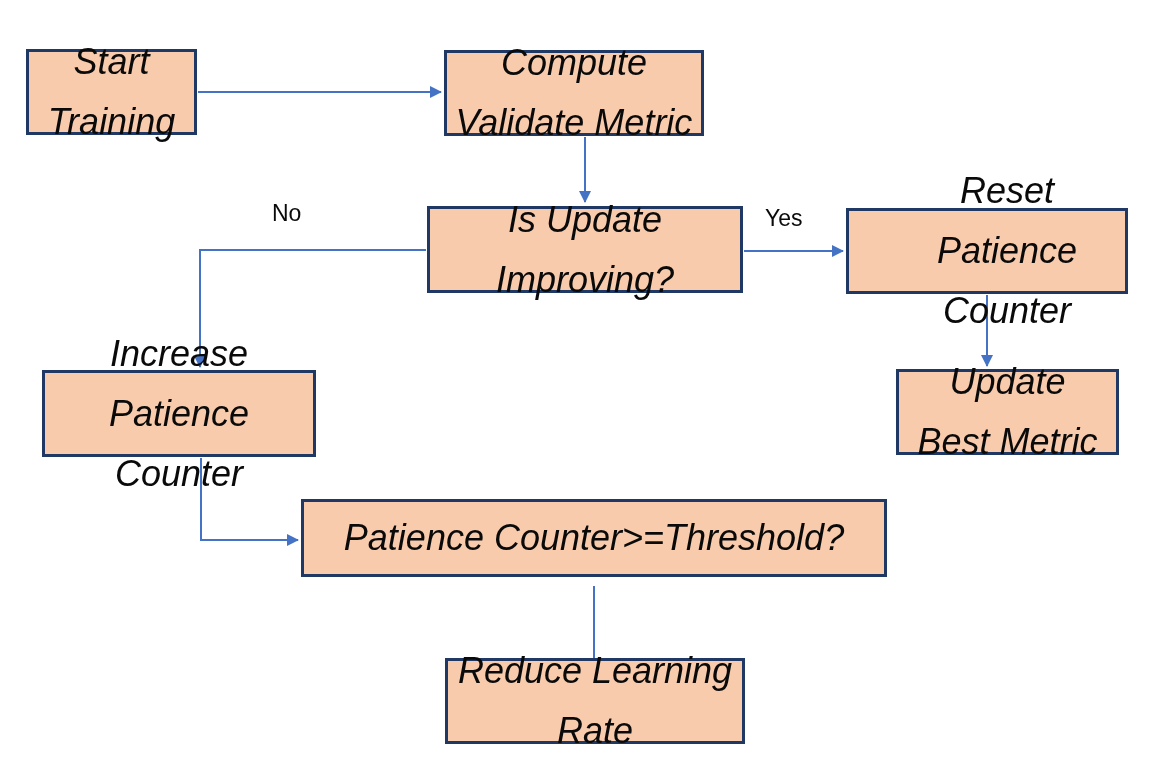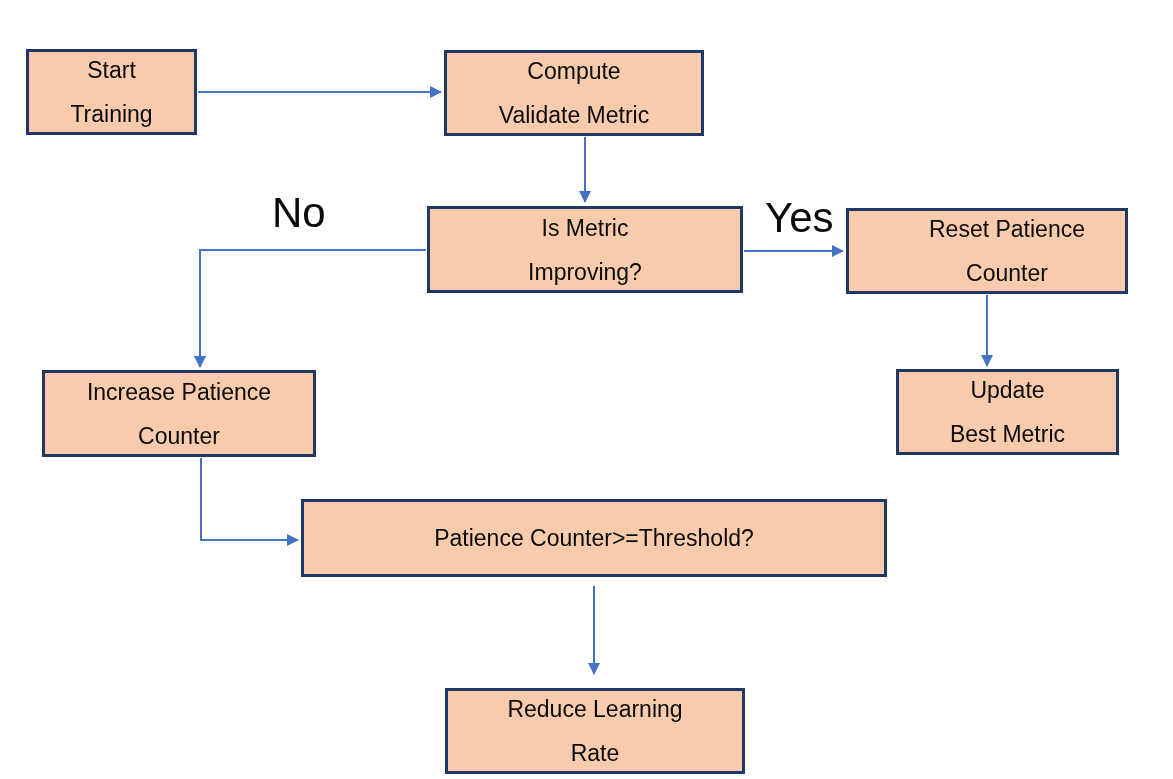--- a/index.html
+++ b/index.html
@@ -32,32 +32,33 @@
     stroke: var(--arrow);
     stroke-width: 2;
     fill: none;
   }
   .edges marker path { fill: var(--arrow); }
   .node {
     position: absolute;
     background: var(--node-fill);
     border: 3px solid var(--node-border);
     color: var(--text);
-    font-size: 23px;
-    line-height: 44px;
+    font-size: 36px;
+    line-height: 60px;
     display: flex;
     align-items: center;
     justify-content: center;
     text-align: center;
     white-space: pre-line;
+    font-style: italic;
   }
   .edge-label {
     position: absolute;
     color: var(--text);
-    font-size: 42px;
+    font-size: 23px;
     line-height: 32px;
   }
 </style>
 </head>
 <body>
 
 <div class="canvas">
 
   <svg class="edges" viewBox="0 0 1173 779" xmlns="http://www.w3.org/2000/svg">
     <defs>
@@ -73,34 +74,34 @@
     <polyline points="201,458 201,540 298,540" marker-end="url(#ah)"></polyline>
     <line x1="594" y1="586" x2="594" y2="674" marker-end="url(#ah)"></line>
   </svg>
 
   <div class="node" style="left:26px;  top:49px;  width:171px; height:86px;">Start
 Training</div>
 
   <div class="node" style="left:444px; top:50px;  width:260px; height:86px;">Compute
 Validate Metric</div>
 
-  <div class="node" style="left:427px; top:206px; width:316px; height:87px;">Is Metric
+  <div class="node" style="left:427px; top:206px; width:316px; height:87px;">Is Update
 Improving?</div>
 
   <div class="node" style="left:846px; top:208px; width:282px; height:86px;padding-left:40px;">Reset Patience
 Counter</div>
 
   <div class="node" style="left:896px; top:369px; width:223px; height:86px;">Update
 Best Metric</div>
 
   <div class="node" style="left:42px;  top:370px; width:274px; height:87px;">Increase Patience
 Counter</div>
 
   <div class="node" style="left:301px; top:499px; width:586px; height:78px;">Patience Counter&gt;=Threshold?</div>
 
-  <div class="node" style="left:445px; top:688px; width:300px; height:86px;">Reduce Learning
+  <div class="node" style="left:445px; top:658px; width:300px; height:86px;">Reduce Learning
 Rate</div>
 
   <div class="edge-label" style="left:272px; top:197px;">No</div>
 
   <div class="edge-label" style="left:765px; top:202px;">Yes</div>
 
 </div>
 
 </body></html>

